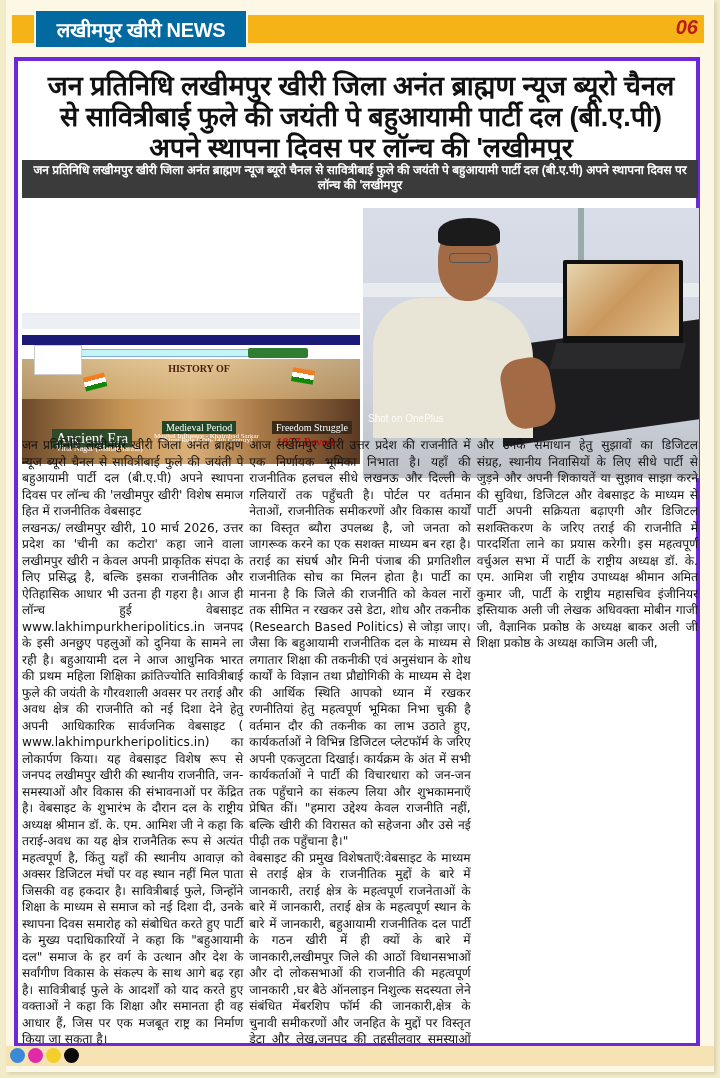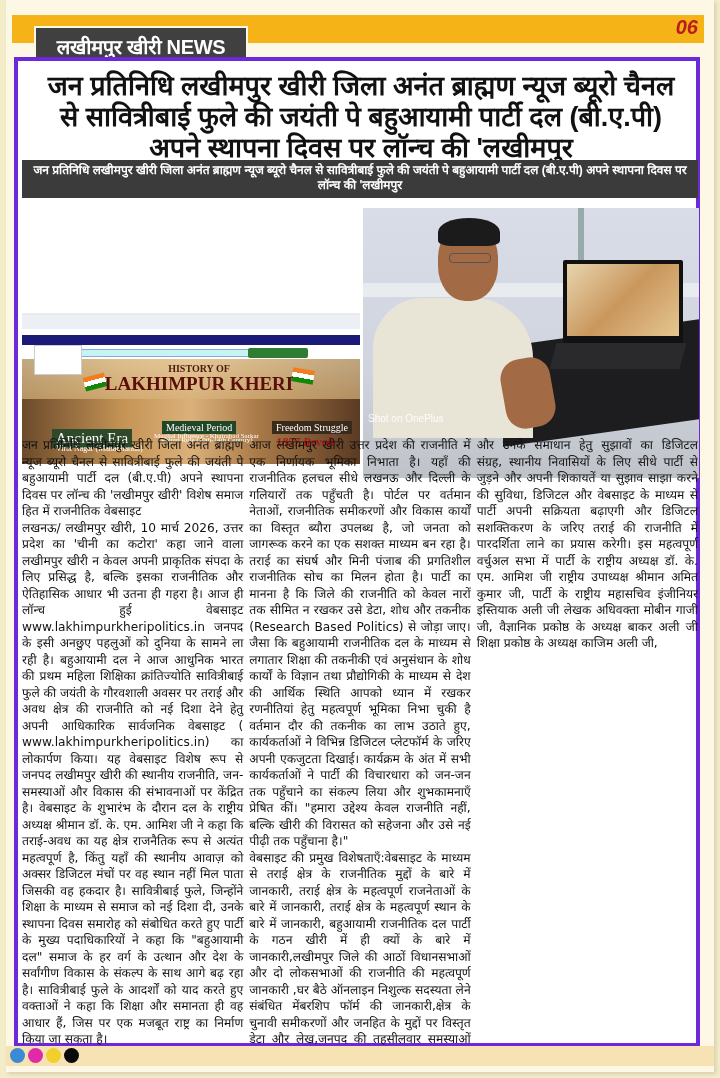--- a/index.html
+++ b/index.html
@@ -13,22 +13,22 @@
   .page {
     position: absolute; left: 6px; top: 0; width: 708px; height: 1072px;
     background: #fdf8e6;
     box-shadow: 2px 2px 4px rgba(0,0,0,0.12);
   }
   .header-bar {
     position: absolute; left: 12px; top: 15px; width: 692px; height: 28px;
     background: #f6b318;
   }
   .masthead-box {
-    position: absolute; left: 34px; top: 26px; width: 214px; height: 40px;
-    background: #404040;
+    position: absolute; left: 34px; top: 9px; width: 214px; height: 40px;
+    background: #0369a1;
     border: 2px solid #fdf8e6;
     display: flex; align-items: center; justify-content: center;
   }
   .masthead-title {
     color: #fff; font-family: "Liberation Sans", sans-serif;
     font-size: 20px; font-weight: bold; letter-spacing: -0.3px;
   }
   .page-number {
     position: absolute; right: 22px; top: 16px;
     font-family: "Liberation Sans", sans-serif; font-size: 20px; font-weight: bold; color: #b91c1c; font-style: italic;
@@ -129,21 +129,20 @@
     <div class="browser-chrome"></div>
     <div class="site-nav"></div>
     <div class="site-ticker"></div>
     <div class="site-btn"></div>
     <div class="banner">
       <div class="banner-sky"></div>
       <div class="flag flag1"></div>
       <div class="flag flag2"></div>
       <div class="banner-title">
         <span class="t1">HISTORY OF</span>
-        <span class="t2">LAKHIMPUR KHERI</span>
       </div>
       <span class="b-label b-ancient">Ancient Era</span>
       <span class="b-label b-virat">Virat Nagar (Mahabharata)</span>
       <span class="b-label b-medieval">Medieval Period</span>
       <span class="b-label b-rajput">Rajput Rule (10th-14th Century)</span>
       <span class="b-label b-mughal">Mughal Influence - Khairabad Sarkar</span>
       <span class="b-label b-freedom">Freedom Struggle</span>
       <span class="b-label b-revolt">1857 Revolt</span>
       <span class="b-label b-british">British Council</span>
     </div>

